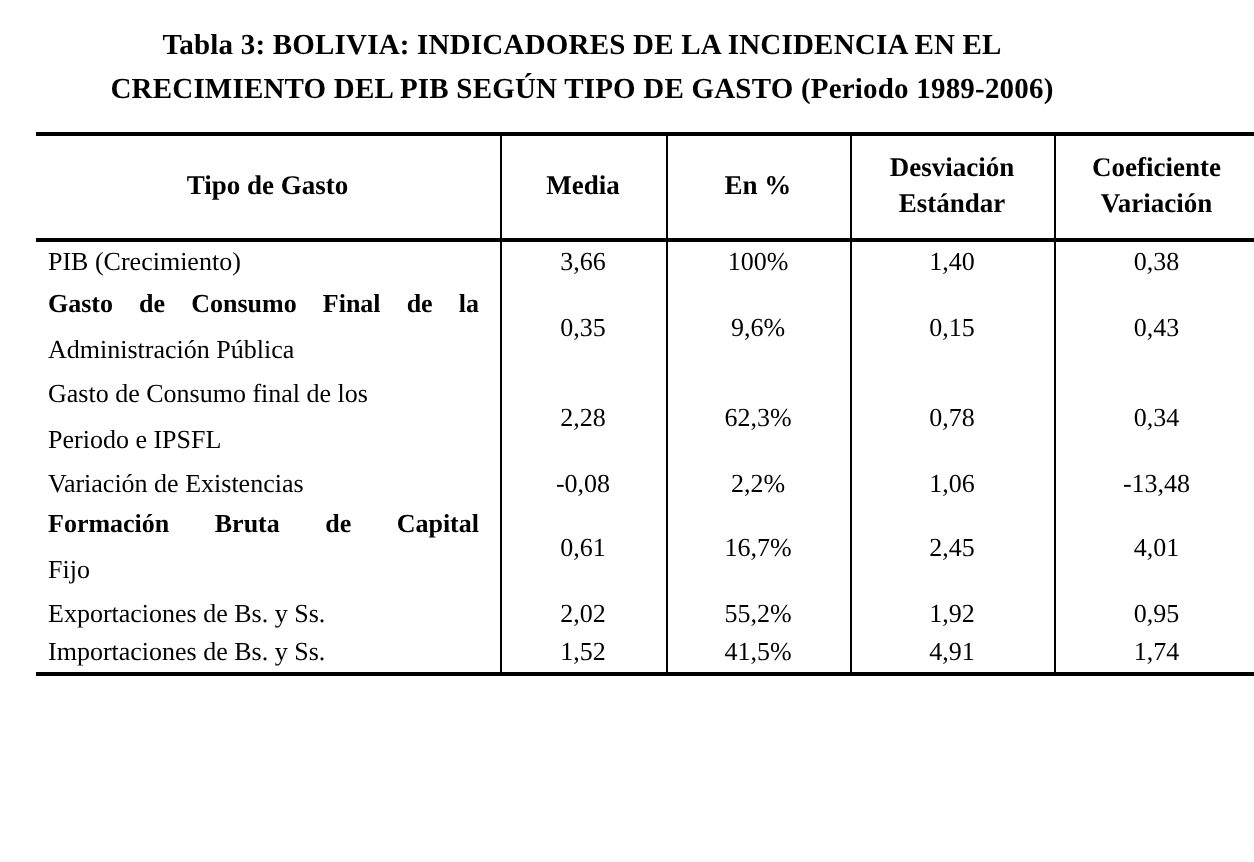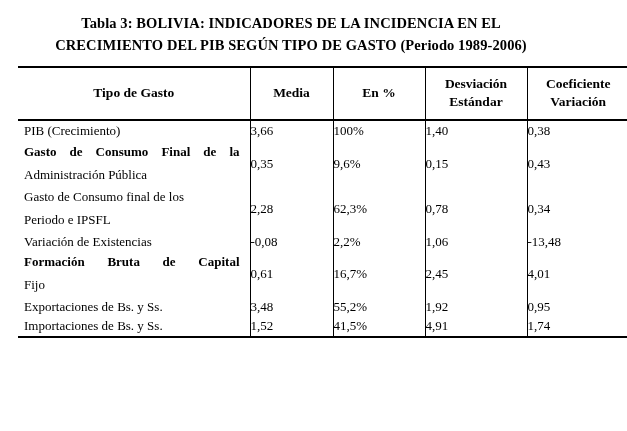--- a/index.html
+++ b/index.html
@@ -60,21 +60,21 @@
     font-size: 13.5px;
     line-height: 1.35;
     padding: 7px 4px 8px 4px;
   }
   thead tr.head-row th.sep {
     border-left: 1px solid #000;
   }
   tbody tr td {
     border-bottom: 1px solid #000;
     padding: 5px 4px;
-    text-align: left;
+    text-align: center;
   }
   tbody tr:last-child td {
     border-bottom: 2.2px solid #000;
   }
   tbody td.label {
     text-align: left;
     padding-left: 6px;
     padding-right: 10px;
     margin-top: 16px;
   }
@@ -192,21 +192,21 @@
         <td class="sep">0,61</td>
         <td class="sep">16,7%</td>
         <td class="sep">2,45</td>
         <td class="sep">4,01</td>
       </tr>
 
       <tr>
         <td class="label one-line">
           <span class="lbl-line">Exportaciones de Bs. y Ss.</span>
         </td>
-        <td class="sep">3,48</td>
+        <td class="sep">2,02</td>
         <td class="sep">55,2%</td>
         <td class="sep">1,92</td>
         <td class="sep">0,95</td>
       </tr>
 
       <tr>
         <td class="label one-line">
           <span class="lbl-line">Importaciones de Bs. y Ss.</span>
         </td>
         <td class="sep">1,52</td>

